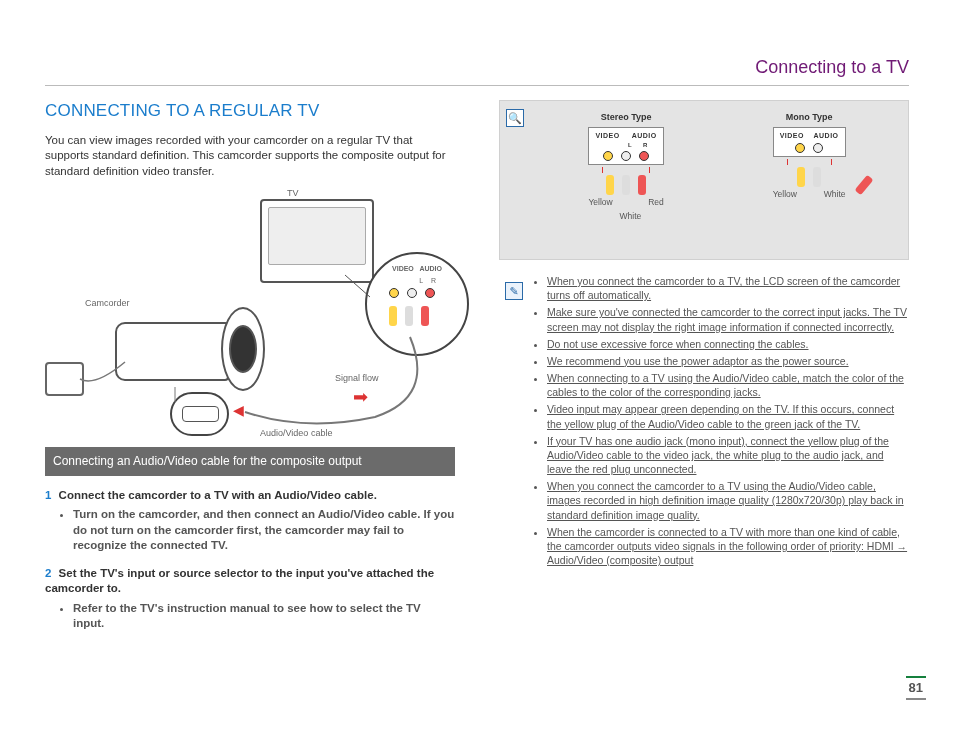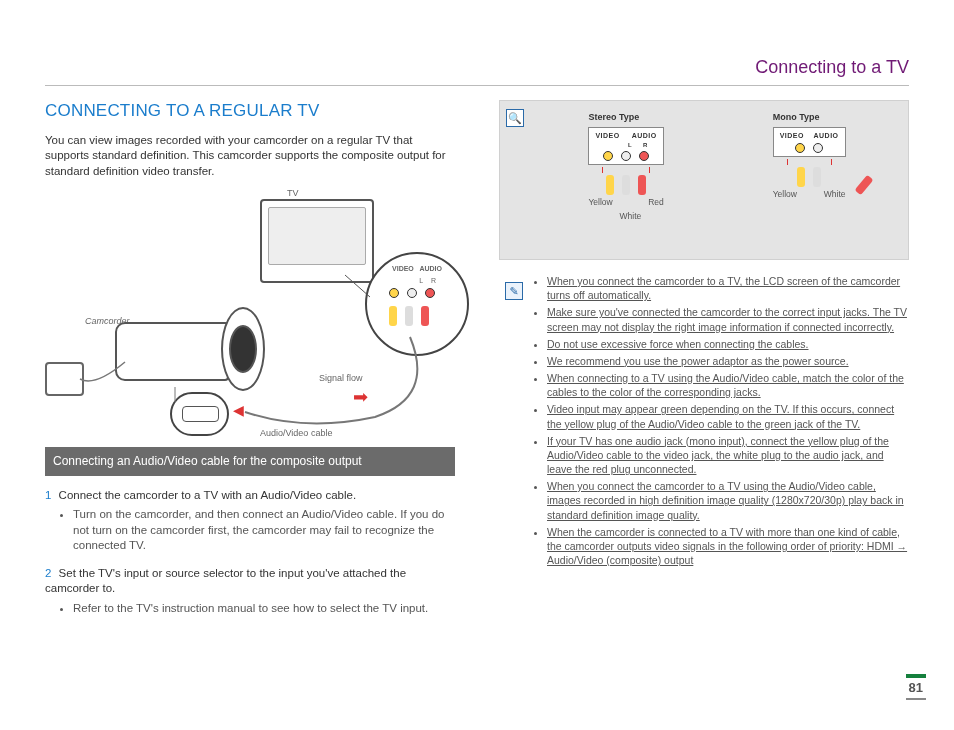--- a/index.html
+++ b/index.html
@@ -44,21 +44,21 @@
     margin: 0 0 10px 0;
   }
   .sub-bar {
     background: #6b6b6b;
     color: #fff;
     padding: 6px 8px;
     font-size: 12px;
     margin: 10px 0 12px 0;
   }
   ol.steps { list-style: none; padding: 0; margin: 0; }
-  ol.steps > li { margin-bottom: 12px; }
+  ol.steps > li { margin-bottom: 12px; font-weight: bold; }
   ol.steps .num { color: #1b7dcc; margin-right: 4px; }
   ul.sub { list-style: disc; padding-left: 28px; margin: 4px 0 0 0; color:#555; }
   ul.sub li { margin-bottom: 2px; }
   .diagram {
     margin: 8px auto 4px auto;
     height: 250px;
     position: relative;
     font-size: 9px;
     color: #666;
   }
@@ -84,42 +84,42 @@
     padding-left: 34px;
     font-size: 10.5px;
     color: #555;
   }
   .note2 .note-icon {
     border-color:#2a6aa8; color:#2a6aa8; background:#eaf2fb;
   }
   .note2 ul { list-style: disc; padding-left: 14px; margin:0;text-decoration:underline; }
   .note2 ul li { margin-bottom: 3px; }
   .conn-group {
-    display:inline-block; vertical-align:top; text-align:left;
+    display:inline-block; vertical-align:top; text-align:center;
     margin: 0 12px;
   }
   .conn-title { font-weight:bold; font-size:9px; margin-bottom:4px; }
   .panel {
     border:1px solid #888; background:#fff; padding:3px 6px;
     font-size:7px; font-weight:bold; letter-spacing:0.5px;
     margin-bottom:2px;
     display:flex; flex-direction:column; align-items:center;
   }
   .jack-row { display:flex; gap:8px; margin-top:2px; }
   .jack {
     width:10px; height:10px; border-radius:50%;
     border:1.5px solid #333; box-sizing:border-box;
   }
   .plugs { display:flex; justify-content:center; gap:8px; margin-top:2px;}
   .plug { width:8px; height:20px; border-radius:3px; }
   .plug-lbl { font-size:8.5px; color:#555; }
   .page-num {
     position:absolute; right:28px; bottom:30px;
     font-size:13px; font-weight:bold; color:#555;
-    border-top:4px solid #15803d; border-bottom:2px solid #888;
+    border-top:2px solid #15803d; border-bottom:2px solid #888;
     padding:1px 3px;
   }
   .tv-box { position:absolute; border:2px solid #555; border-radius:4px; background:#fff; }
   .zoom-circle {
     position:absolute; border:2px solid #444; border-radius:50%; background:#fff;
   }
   .arrow-red { color:#d33; font-size:18px; }
 </style>
 </head>
 <body>
@@ -153,35 +153,35 @@
           <div class="jack" style="background:#eee;"></div>
           <div class="jack" style="background:#e55;"></div>
         </div>
         <div class="plugs" style="position:absolute; top:50px; left:22px;">
           <div class="plug" style="background:#ffd54a;"></div>
           <div class="plug" style="background:#ddd;"></div>
           <div class="plug" style="background:#e55;"></div>
         </div>
       </div>
 
-      <span class="lbl" style="left:40px; top:128px;font-style:italic;">Camcorder</span>
+      <span class="lbl" style="left:40px; top:110px;">Camcorder</span>
 
       <div style="position:absolute; left:70px; top:120px; width:150px; height:80px;">
         <div style="position:absolute; left:0; top:15px; width:110px; height:55px; border:2px solid #555; border-radius:10px 4px 4px 10px; background:#fff;"></div>
         <div style="position:absolute; right:0; top:0; width:40px; height:80px; border:2px solid #555; border-radius:50%; background:#fff;"></div>
         <div style="position:absolute; right:8px; top:18px; width:24px; height:44px; border:2px solid #555; border-radius:50%; background:#333;"></div>
       </div>
 
       <div style="position:absolute; left:0; top:175px; width:35px; height:30px; border:2px solid #666; border-radius:4px; background:#fff;"></div>
 
       <div class="zoom-circle" style="left:125px; top:205px; width:55px; height:40px; border-radius:24px;">
         <div style="position:absolute; left:10px; top:12px; width:35px; height:14px; border:1.5px solid #555; border-radius:4px;"></div>
       </div>
 
-      <span class="lbl" style="left:274px; top:185px;text-align:center;">Signal flow</span>
+      <span class="lbl" style="left:290px; top:185px;text-align:center;">Signal flow</span>
       <span class="lbl arrow-red" style="left:308px; top:198px;">➡</span>
       <span class="lbl arrow-red" style="left:188px; top:214px; font-size:14px;">◀</span>
 
       <span class="lbl" style="left:215px; top:240px;">Audio/Video cable</span>
 
       <svg style="position:absolute; left:0; top:0;" width="430" height="250">
         <path d="M 200 225 Q 260 245 330 230 Q 390 210 365 150" stroke="#777" stroke-width="2" fill="none"></path>
         <path d="M 130 200 L 130 215" stroke="#777" stroke-width="1" fill="none"></path>
         <path d="M 35 192 Q 50 200 80 175" stroke="#777" stroke-width="1.5" fill="none"></path>
         <path d="M 300 88 L 325 110" stroke="#555" stroke-width="1" fill="none"></path>

